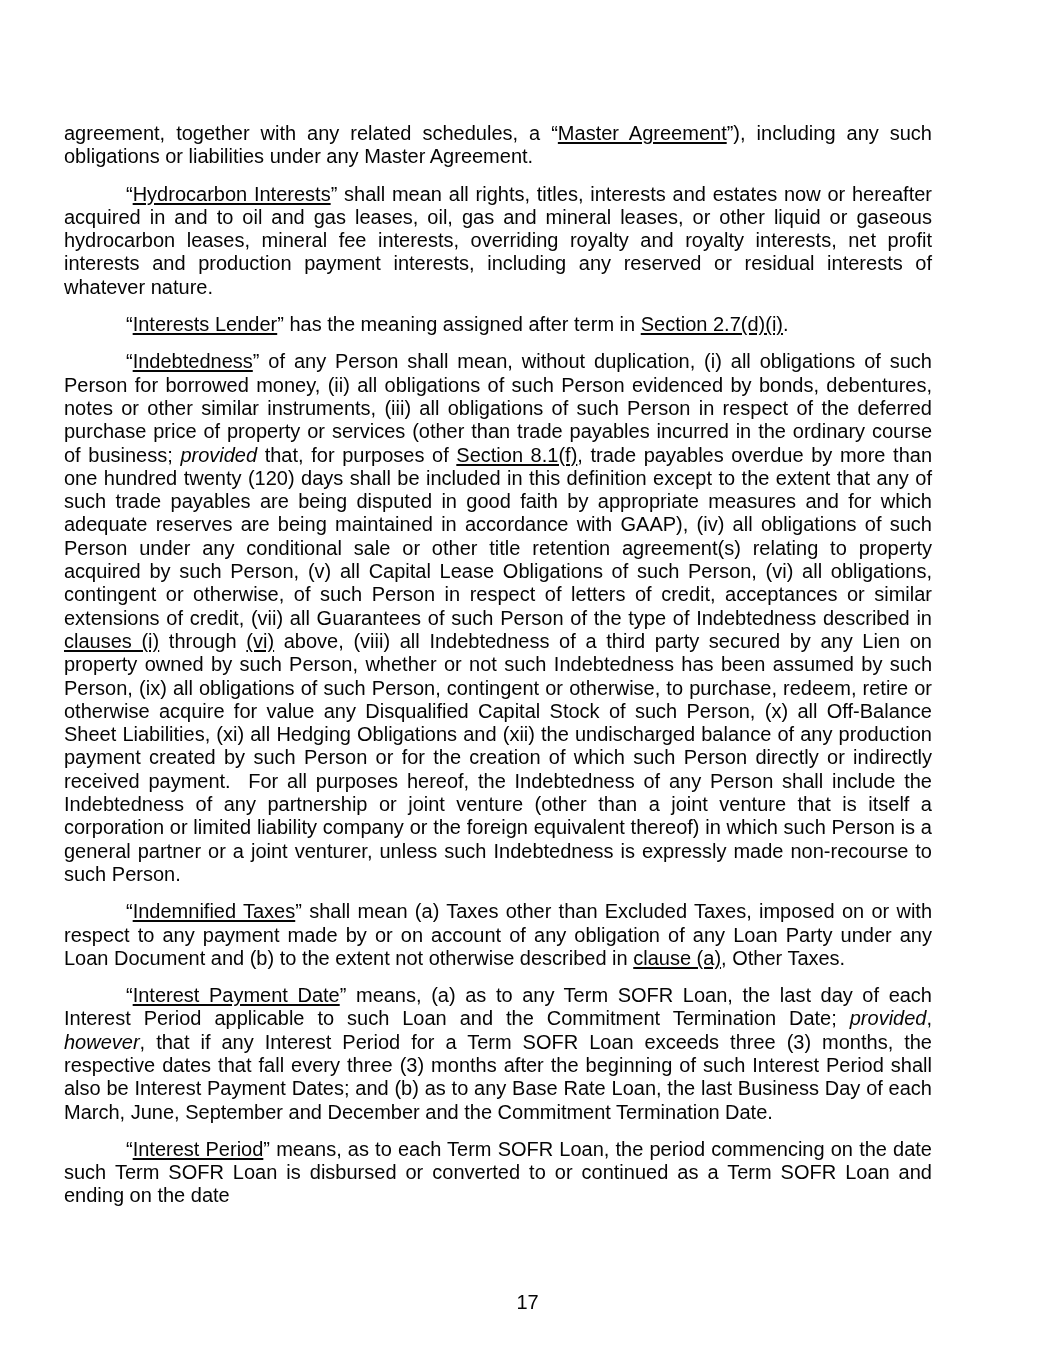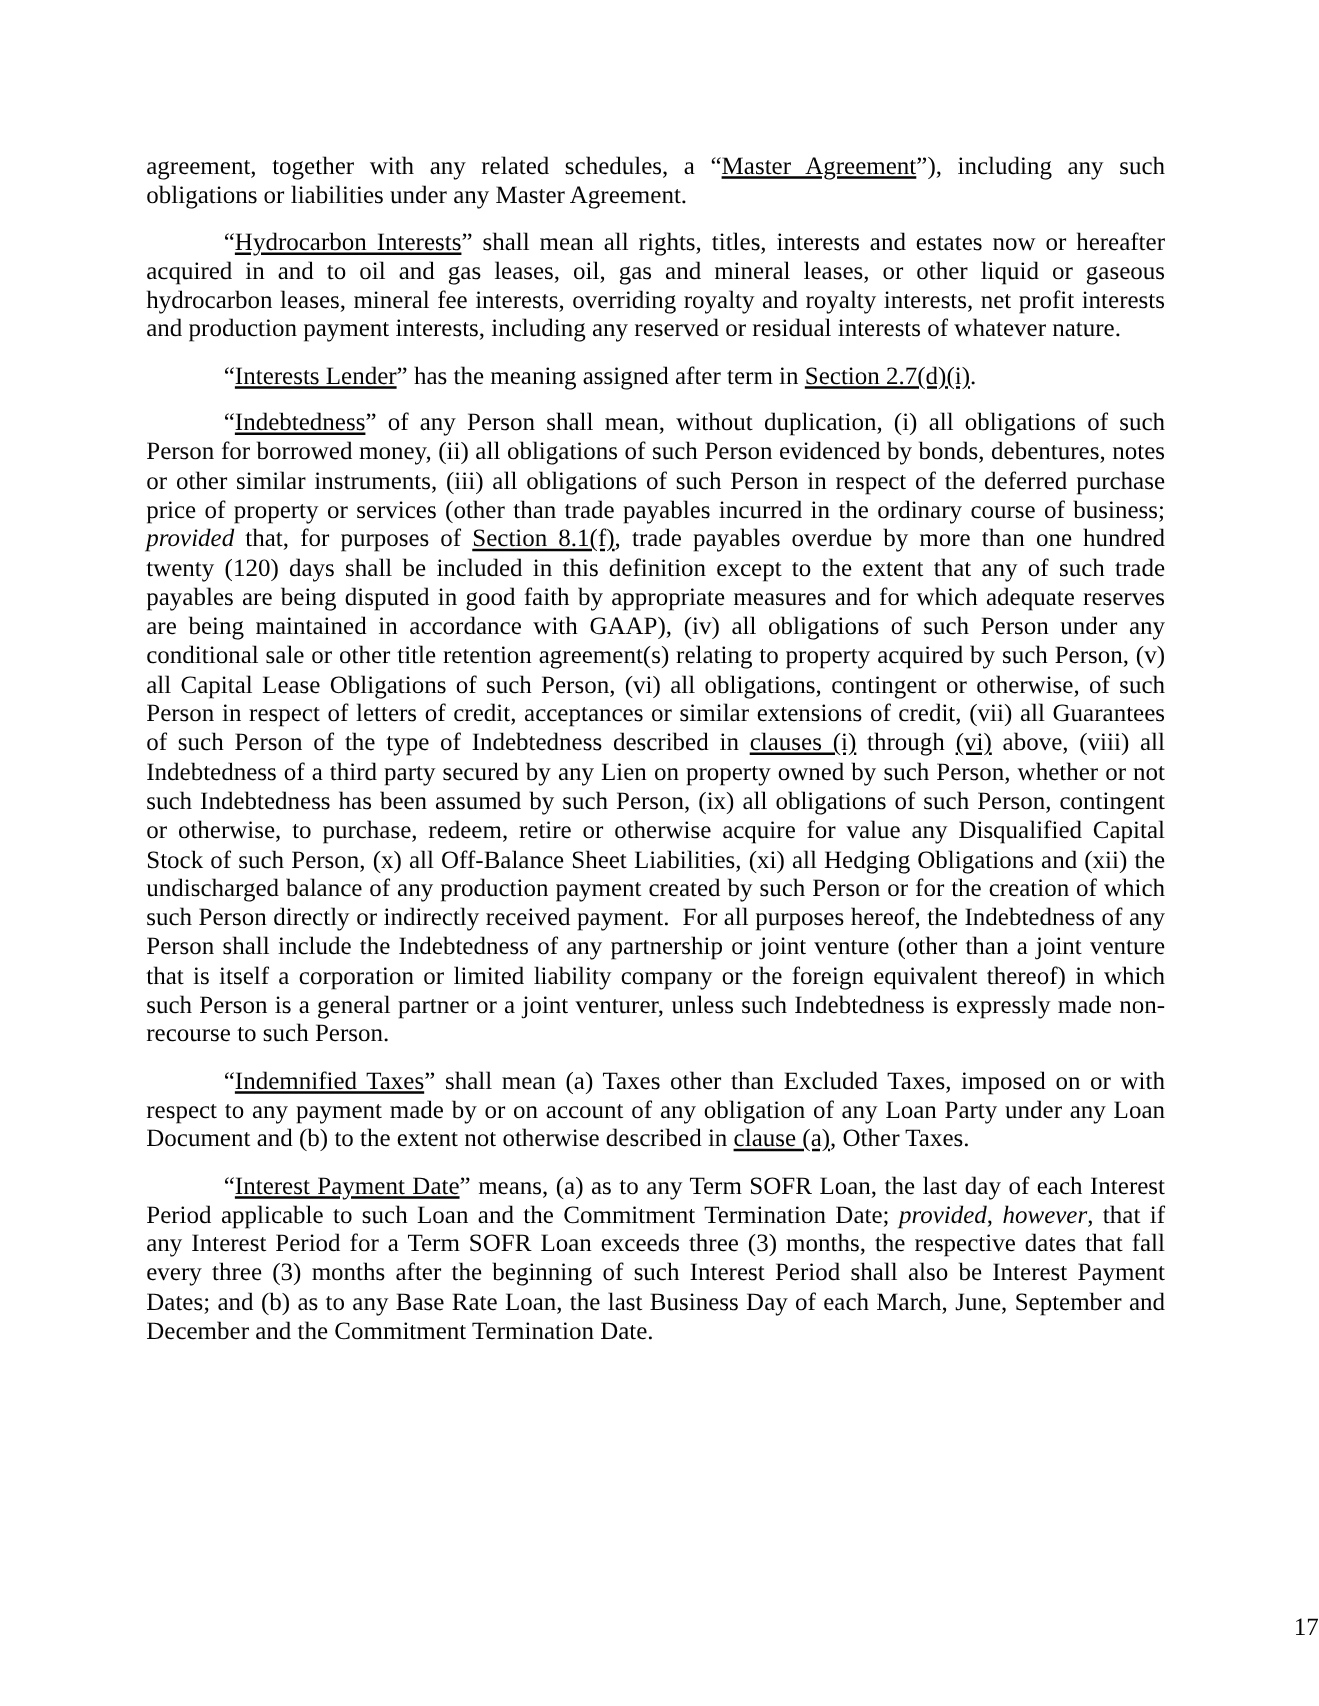--- a/index.html
+++ b/index.html
@@ -7,22 +7,22 @@
     padding: 0;
     background: #ffffff;
   }
   .page {
     position: relative;
     width: 1055px;
     height: 1365px;
     margin: 0 auto;
     background: #ffffff;
     box-sizing: border-box;
-    padding: 122px 123px 0 117px;
-    font-family: Liberation Serif, serif;
+    padding: 122px 123px 0 64px;
+    font-family: Liberation Sans, sans-serif;
     font-size: 20px;
     line-height: 23.3px;
     color: #050505;
     overflow: hidden;
   }
   .doc-body p.para {
     margin: 0 0 14px 0;
     text-align: justify;
   }
   .doc-body p.para.indent {
@@ -33,31 +33,32 @@
     text-underline-offset: 2px;
   }
   .doc-body span.i {
     font-style: italic;
   }
   .page-number {
     position: absolute;
     top: 1291px;
     left: 0;
     width: 100%;
-    text-align: right;
+    text-align: center;
     font-size: 20px;
     line-height: 23px;
   }
 </style>
 </head>
 <body>
 
 <div class="page">
   <div class="doc-body">
       <p class="para"><span>agreement, together with any related schedules, a “</span><span class="u">Master Agreement</span><span>”), including any such obligations or liabilities under any Master Agreement.</span></p>
       <p class="para indent"><span>“</span><span class="u">Hydrocarbon Interests</span><span>” shall mean all rights, titles, interests and estates now or hereafter acquired in and to oil and gas leases, oil, gas and mineral leases, or other liquid or gaseous hydrocarbon leases, mineral fee interests, overriding royalty and royalty interests, net profit interests and production payment interests, including any reserved or residual interests of whatever nature.</span></p>
       <p class="para indent"><span>“</span><span class="u">Interests Lender</span><span>” has the meaning assigned after term in </span><span class="u">Section 2.7(d)(i)</span><span>.</span></p>
       <p class="para indent"><span>“</span><span class="u">Indebtedness</span><span>” of any Person shall mean, without duplication, (i) all obligations of such Person for borrowed money, (ii) all obligations of such Person evidenced by bonds, debentures, notes or other similar instruments, (iii) all obligations of such Person in respect of the deferred purchase price of property or services (other than trade payables incurred in the ordinary course of business; </span><span class="i">provided</span><span> that, for purposes of </span><span class="u">Section 8.1(f)</span><span>, trade payables overdue by more than one hundred twenty (120) days shall be included in this definition except to the extent that any of such trade payables are being disputed in good faith by appropriate measures and for which adequate reserves are being maintained in accordance with GAAP), (iv) all obligations of such Person under any conditional sale or other title retention agreement(s) relating to property acquired by such Person, (v) all Capital Lease Obligations of such Person, (vi) all obligations, contingent or otherwise, of such Person in respect of letters of credit, acceptances or similar extensions of credit, (vii) all Guarantees of such Person of the type of Indebtedness described in </span><span class="u">clauses (i)</span><span> through </span><span class="u">(vi)</span><span> above, (viii) all Indebtedness of a third party secured by any Lien on property owned by such Person, whether or not such Indebtedness has been assumed by such Person, (ix) all obligations of such Person, contingent or otherwise, to purchase, redeem, retire or otherwise acquire for value any Disqualified Capital Stock of such Person, (x) all Off-Balance Sheet Liabilities, (xi) all Hedging Obligations and (xii) the undischarged balance of any production payment created by such Person or for the creation of which such Person directly or indirectly received payment.&nbsp; For all purposes hereof, the Indebtedness of any Person shall include the Indebtedness of any partnership or joint venture (other than a joint venture that is itself a corporation or limited liability company or the foreign equivalent thereof) in which such Person is a general partner or a joint venturer, unless such Indebtedness is expressly made non-recourse to such Person.</span></p>
       <p class="para indent"><span>“</span><span class="u">Indemnified Taxes</span><span>” shall mean (a) Taxes other than Excluded Taxes, imposed on or with respect to any payment made by or on account of any obligation of any Loan Party under any Loan Document and (b) to the extent not otherwise described in </span><span class="u">clause (a)</span><span>, Other Taxes.</span></p>
       <p class="para indent"><span>“</span><span class="u">Interest Payment Date</span><span>” means, (a) as to any Term SOFR Loan, the last day of each Interest Period applicable to such Loan and the Commitment Termination Date; </span><span class="i">provided</span><span>, </span><span class="i">however</span><span>, that if any Interest Period for a Term SOFR Loan exceeds three (3) months, the respective dates that fall every three (3) months after the beginning of such Interest Period shall also be Interest Payment Dates; and (b) as to any Base Rate Loan, the last Business Day of each March, June, September and December and the Commitment Termination Date.</span></p>
+      <p class="para indent"><span>“</span><span class="u">Interest Period</span><span>” means, as to each Term SOFR Loan, the period commencing on the date such Term SOFR Loan is disbursed or converted to or continued as a Term SOFR Loan and ending on the date</span></p>
     </div>
   <div class="page-number">17</div>
 </div>
 
 </body></html>

